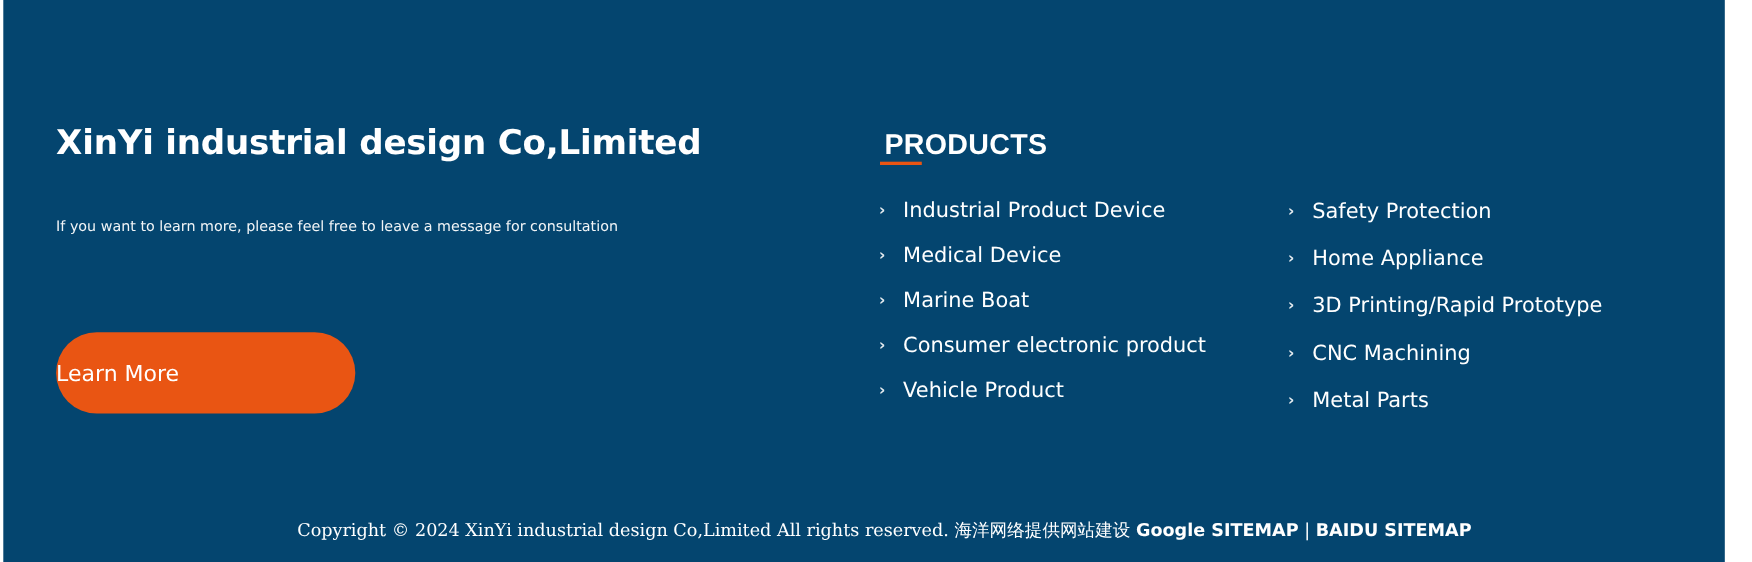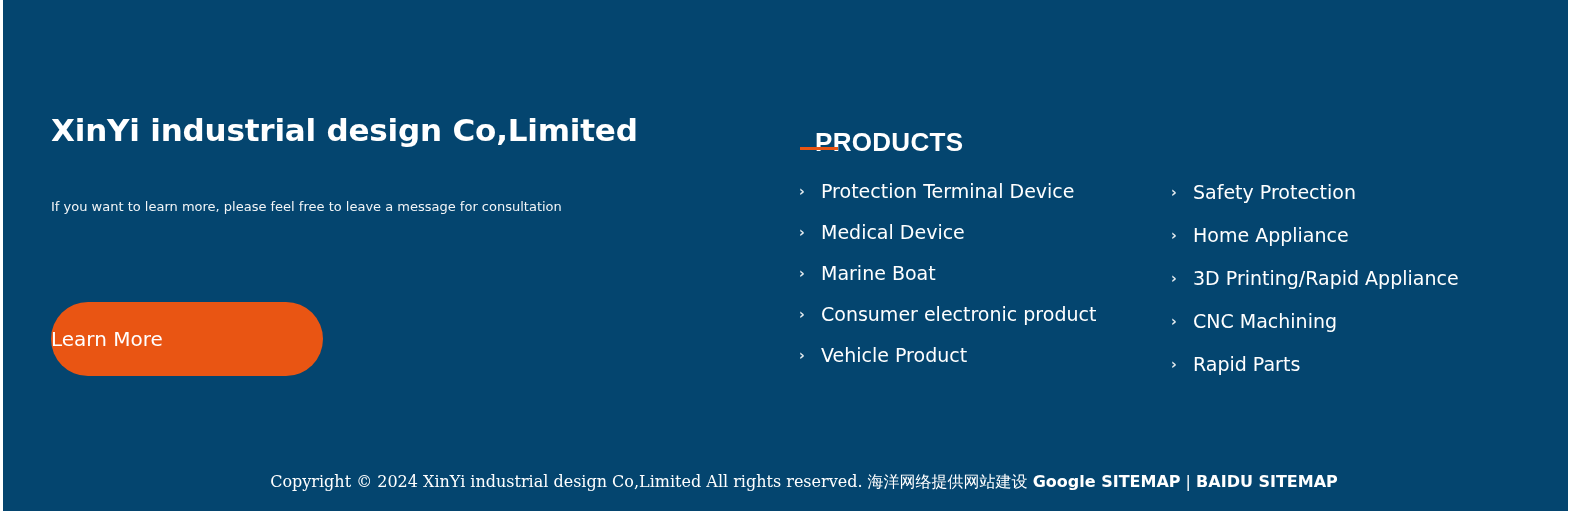--- a/index.html
+++ b/index.html
@@ -74,21 +74,21 @@
   }
 
   
   #products-block {
     position: absolute;
     left: 796px;
     top: 110px;
     width: 760px;
   }
   #products-heading {
-    margin: 16px;
+    margin: 5px;
     font-family: "Liberation Sans", sans-serif;
     font-size: 26px;
     font-weight: bold;
     color: #ffffff;
     letter-spacing: 0.3px;
     line-height: 32px;
   }
   #products-underline {
     position: absolute;
     left: 1px;
@@ -183,21 +183,21 @@
 
   <div id="products-block">
     <h2 id="products-heading">PRODUCTS</h2>
     <div id="products-underline"></div>
 
     <div class="product-columns">
 
       <div class="product-column" id="product-column-0">
         <a class="product-item">
           <span class="chevron-icon">›</span>
-          <span>Protection Terminal Device</span>
+          <span>Industrial Product Device</span>
         </a>
         <a class="product-item">
           <span class="chevron-icon">›</span>
           <span>Medical Device</span>
         </a>
         <a class="product-item">
           <span class="chevron-icon">›</span>
           <span>Marine Boat</span>
         </a>
         <a class="product-item">
@@ -214,29 +214,29 @@
         <a class="product-item">
           <span class="chevron-icon">›</span>
           <span>Safety Protection</span>
         </a>
         <a class="product-item">
           <span class="chevron-icon">›</span>
           <span>Home Appliance</span>
         </a>
         <a class="product-item">
           <span class="chevron-icon">›</span>
-          <span>3D Printing/Rapid Appliance</span>
+          <span>3D Printing/Rapid Prototype</span>
         </a>
         <a class="product-item">
           <span class="chevron-icon">›</span>
           <span>CNC Machining</span>
         </a>
         <a class="product-item">
           <span class="chevron-icon">›</span>
-          <span>Rapid Parts</span>
+          <span>Metal Parts</span>
         </a>
       </div>
 
     </div>
   </div>
 
   <div id="copyright-bar">
     <span id="copyright-text">Copyright © 2024 XinYi industrial design Co,Limited All rights reserved. 海洋网络提供网站建设 </span><a class="sitemap-link">Google SITEMAP</a><span class="sitemap-separator"> | </span><a class="sitemap-link">BAIDU SITEMAP</a>
   </div>
 

